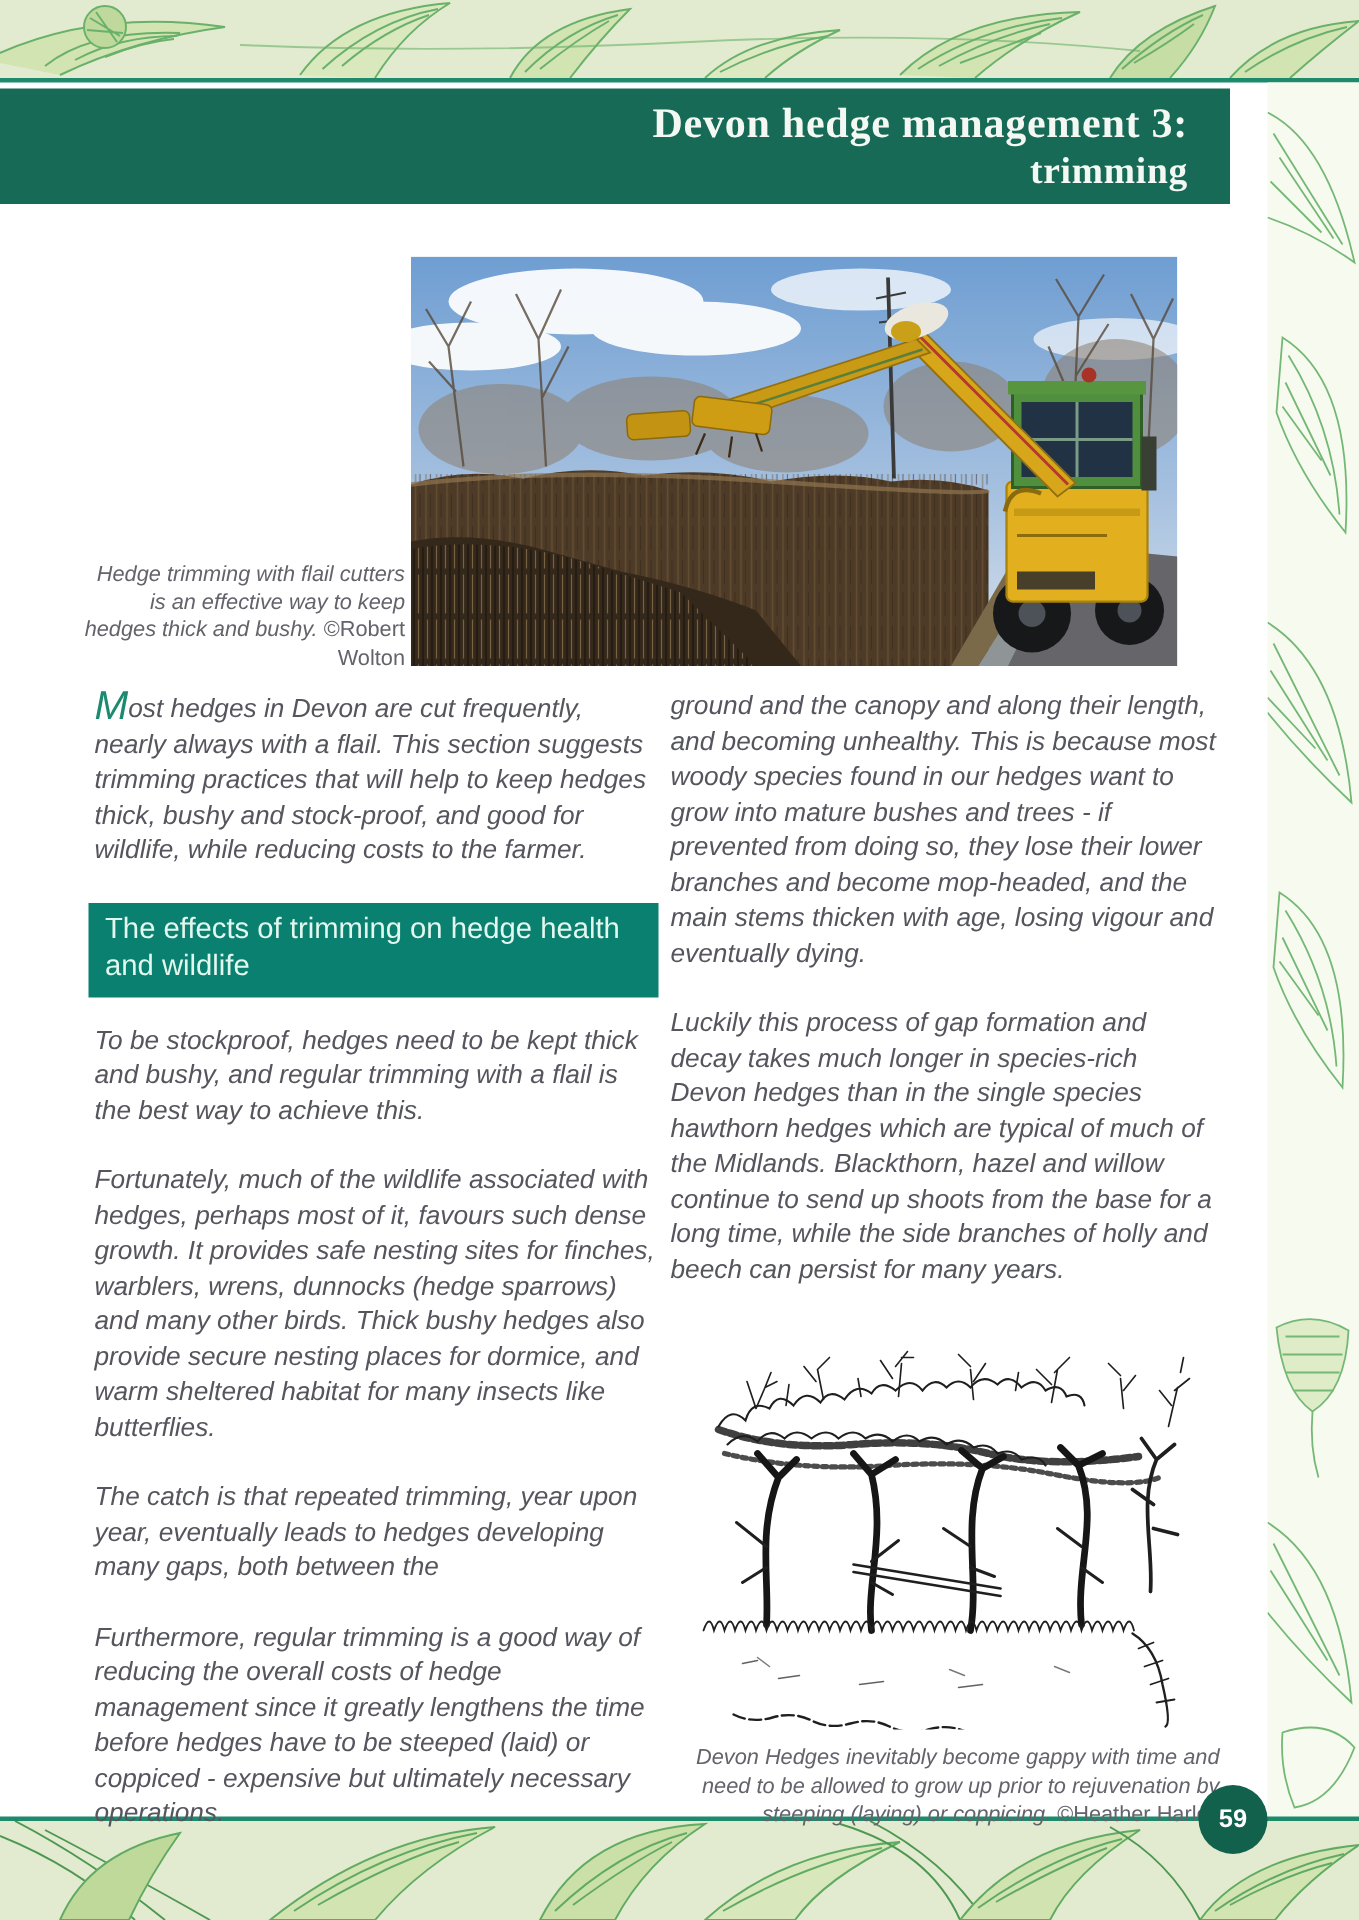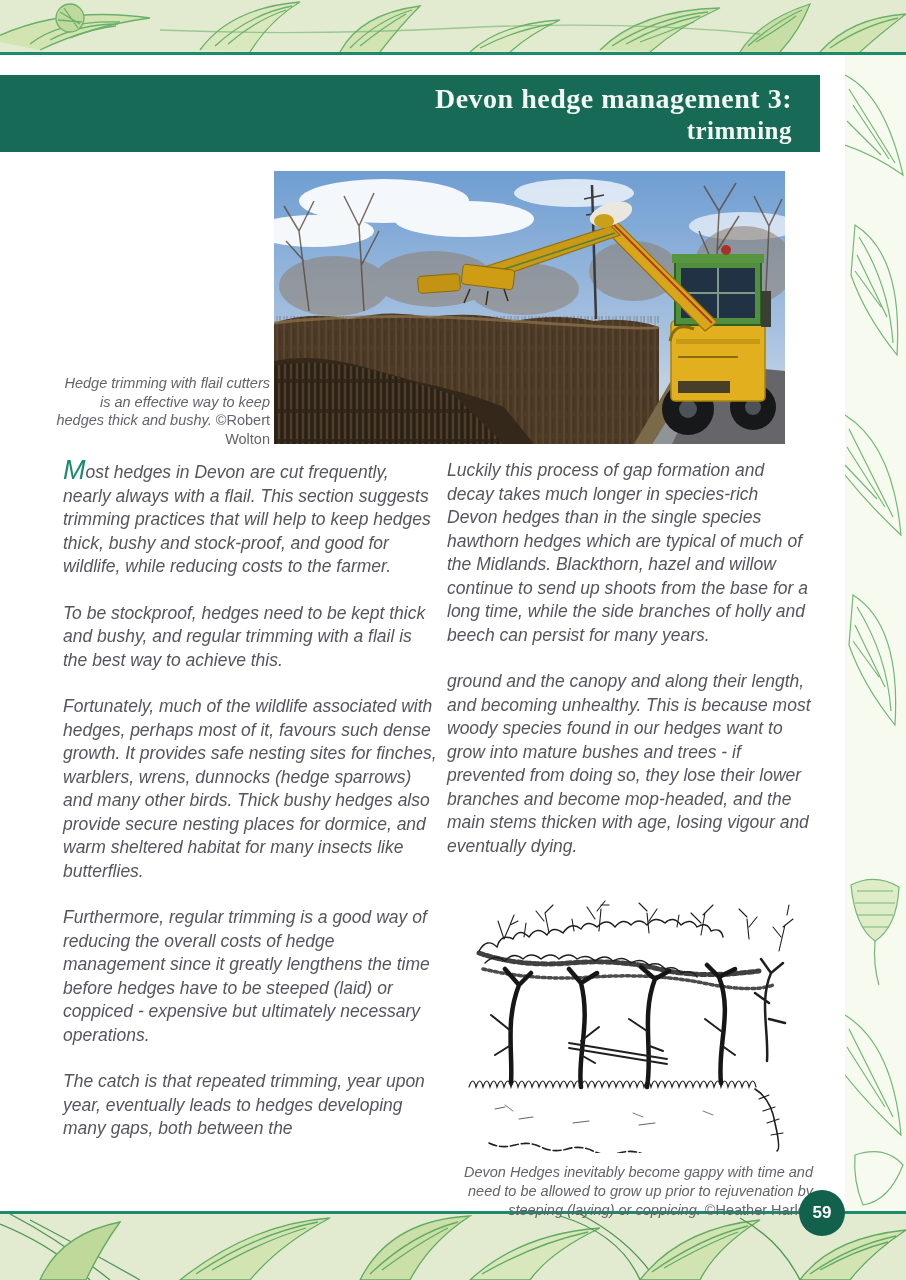--- a/index.html
+++ b/index.html
@@ -11,21 +11,21 @@
   .strip-top{position:absolute;left:0;top:0;width:906px;height:52px;background:#e2ebcf;}
   .strip-bottom{position:absolute;left:0;top:1214px;width:906px;height:66px;background:#e2ebcf;}
   .strip-right{position:absolute;left:845px;top:55px;width:61px;height:1156px;background:#f7faef;}
   .rule{position:absolute;left:0;width:906px;height:3px;background:#1d8a6c;}
   .rule-top{top:52px;}
   .rule-bottom{top:1211px;}
   .strip-top svg,.strip-bottom svg,.strip-right svg{display:block;}
 
   
   .titleband{
-    position:absolute;left:0;top:75px;width:820px;height:77px;
+    position:absolute;left:0;top:59px;width:820px;height:77px;
     background:#166a56;color:#f4f8f3;text-align:right;
     padding:0 28px 0 0;box-sizing:border-box;
     font-family:"Liberation Serif",serif;font-weight:bold;
   }
   .titleband .t1{font-size:28px;line-height:34px;margin-top:7px;letter-spacing:.5px;}
   .titleband .t2{font-size:25px;line-height:30px;letter-spacing:.5px;padding-left:44px;}
 
   
   .photo{position:absolute;left:274px;top:171px;width:511px;height:273px;overflow:hidden;}
   .photo svg{display:block;}
@@ -225,29 +225,30 @@
   </svg>
 </div>
 
 <div class="photo-caption">
   <span class="cap-text">Hedge trimming with flail cutters is an effective way to keep hedges thick and bushy.</span>
   <span class="credit">©Robert Wolton</span>
 </div>
 
 <div class="col col-left">
   <p class="intro"><span class="dropcap">M</span><span>ost hedges in Devon are cut frequently, nearly always with a flail. This section suggests trimming practices that will help to keep hedges thick, bushy and stock-proof, and good for wildlife, while reducing costs to the farmer.</span></p>
+  <h2 class="secbar">The effects of trimming on hedge health and wildlife</h2>
   <p>To be stockproof, hedges need to be kept thick and bushy, and regular trimming with a flail is the best way to achieve this.</p>
   <p>Fortunately, much of the wildlife associated with hedges, perhaps most of it, favours such dense growth. It provides safe nesting sites for finches, warblers, wrens, dunnocks (hedge sparrows) and many other birds. Thick bushy hedges also provide secure nesting places for dormice, and warm sheltered habitat for many insects like butterflies.</p>
+  <p>The catch is that repeated trimming, year upon year, eventually leads to hedges developing many gaps, both between the</p>
   <p>Furthermore, regular trimming is a good way of reducing the overall costs of hedge management since it greatly lengthens the time before hedges have to be steeped (laid) or coppiced - expensive but ultimately necessary operations.</p>
-  <p>The catch is that repeated trimming, year upon year, eventually leads to hedges developing many gaps, both between the</p>
 </div>
 
 <div class="col col-right">
+  <p>ground and the canopy and along their length, and becoming unhealthy. This is because most woody species found in our hedges want to grow into mature bushes and trees - if prevented from doing so, they lose their lower branches and become mop-headed, and the main stems thicken with age, losing vigour and eventually dying.</p>
   <p>Luckily this process of gap formation and decay takes much longer in species-rich Devon hedges than in the single species hawthorn hedges which are typical of much of the Midlands. Blackthorn, hazel and willow continue to send up shoots from the base for a long time, while the side branches of holly and beech can persist for many years.</p>
-  <p>ground and the canopy and along their length, and becoming unhealthy. This is because most woody species found in our hedges want to grow into mature bushes and trees - if prevented from doing so, they lose their lower branches and become mop-headed, and the main stems thicken with age, losing vigour and eventually dying.</p>
 
   <div class="sketch">
     <svg width="352" height="272" viewBox="0 0 352 272">
       <g stroke="#1f1f1f" fill="none" stroke-linecap="round">
 
         <path d="M30,70 q8,-14 18,-4 q4,-14 16,-8 q6,-12 16,-2 q8,-12 18,-2 q6,-10 16,-2 q8,-12 18,-4 q6,-10 16,-2 q10,-10 18,0 q8,-10 16,-2 q8,-8 16,0 q8,-10 18,-2 q8,-8 16,2 q10,-8 16,2 q10,-6 14,4 q10,-4 12,6" stroke-width="1.4"></path>
         <path d="M36,82 q10,-10 20,-2 q8,-10 18,-2 q8,-8 18,0 q10,-8 18,0 q10,-8 18,0 q10,-6 18,2 q10,-8 18,0 q10,-6 18,2 q10,-6 18,2 q10,-4 16,4 q10,-4 16,4 q12,-4 16,4" stroke-width="1.4"></path>
         <path d="M30,72 q40,14 90,10 t90,6 t100,2" stroke-width="5" stroke-dasharray="5 3" opacity="0.85"></path>
         <path d="M34,88 q50,12 110,8 t110,6 t70,2" stroke-width="3.5" stroke-dasharray="3 3" opacity="0.8"></path>
 

